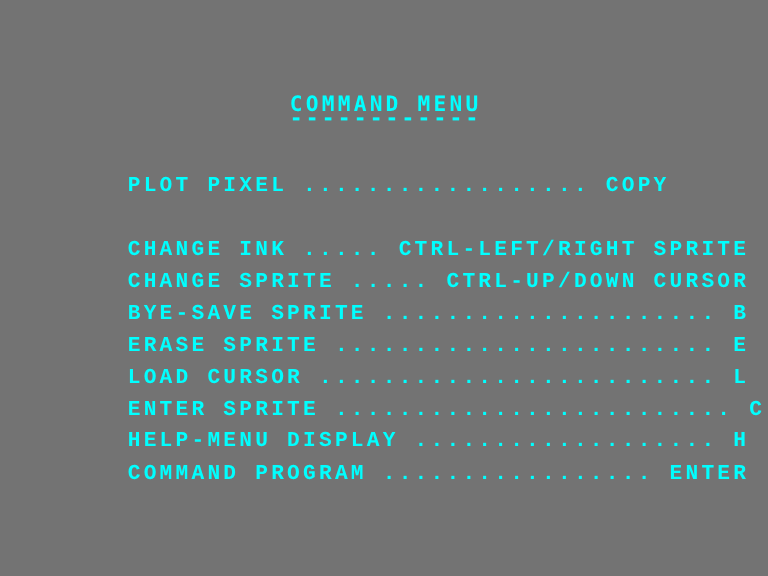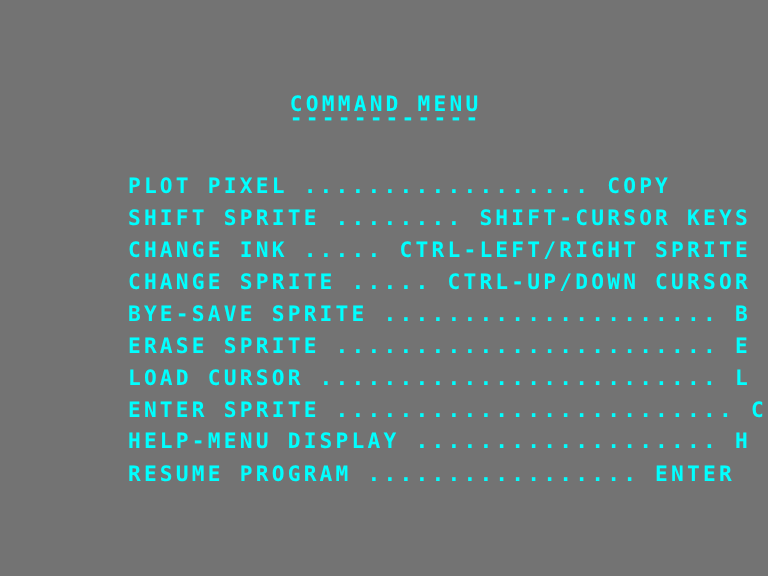--- a/index.html
+++ b/index.html
@@ -50,42 +50,40 @@
     left: 0;
     width: 768px;
     text-align: center;
     text-indent: 3.22px;
     letter-spacing: 3.22px;
   }
 
   
   .menu-row {
     text-indent: 0;
+    font-family: Liberation Mono, monospace;
   }
 
   .row-text {
     display: inline;
   }
 </style>
 </head>
 <body style="background: rgb(0, 0, 0);">
 
 <div id="screen" style="background: #737373; color: rgb(0, 255, 255); padding-left: 15px;">
 
   <div class="char-row" id="title-row" style="top: 94px; color: rgb(0, 255, 255);">COMMAND MENU</div>
 
   <div class="char-row" id="title-underline" style="top: 108px; color: rgb(0, 255, 255);">------------</div>
 
   <div class="char-row menu-row" style="top: 156px; color: rgb(0, 255, 255);">
     <span class="row-text">PLOT PIXEL .................. COPY</span>
   </div>
 
-  <div class="char-row menu-row" style="top: 188px; color: rgb(0, 255, 255);">
-    <span class="row-text">SHIFT SPRITE ........ SHIFT-CURSOR KEYS</span>
-  </div>
 
   <div class="char-row menu-row" style="top: 220px; color: rgb(0, 255, 255);">
     <span class="row-text">CHANGE INK ..... CTRL-LEFT/RIGHT SPRITE</span>
   </div>
 
   <div class="char-row menu-row" style="top: 252px; color: rgb(0, 255, 255); text-align: center;">
     <span class="row-text">CHANGE SPRITE ..... CTRL-UP/DOWN CURSOR</span>
   </div>
 
   <div class="char-row menu-row" style="top: 284px; color: rgb(0, 255, 255);">
@@ -102,16 +100,16 @@
 
   <div class="char-row menu-row" style="top: 380px; color: rgb(0, 255, 255);">
     <span class="row-text">ENTER SPRITE ......................... C</span>
   </div>
 
   <div class="char-row menu-row" style="top: 411px; color: rgb(0, 255, 255);">
     <span class="row-text">HELP-MENU DISPLAY ................... H</span>
   </div>
 
   <div class="char-row menu-row" style="top: 444px; color: rgb(0, 255, 255);">
-    <span class="row-text">RESUME PROGRAM ................. ENTER</span>
+    <span class="row-text">COMMAND PROGRAM ................. ENTER</span>
   </div>
 
 </div>
 
 </body></html>

